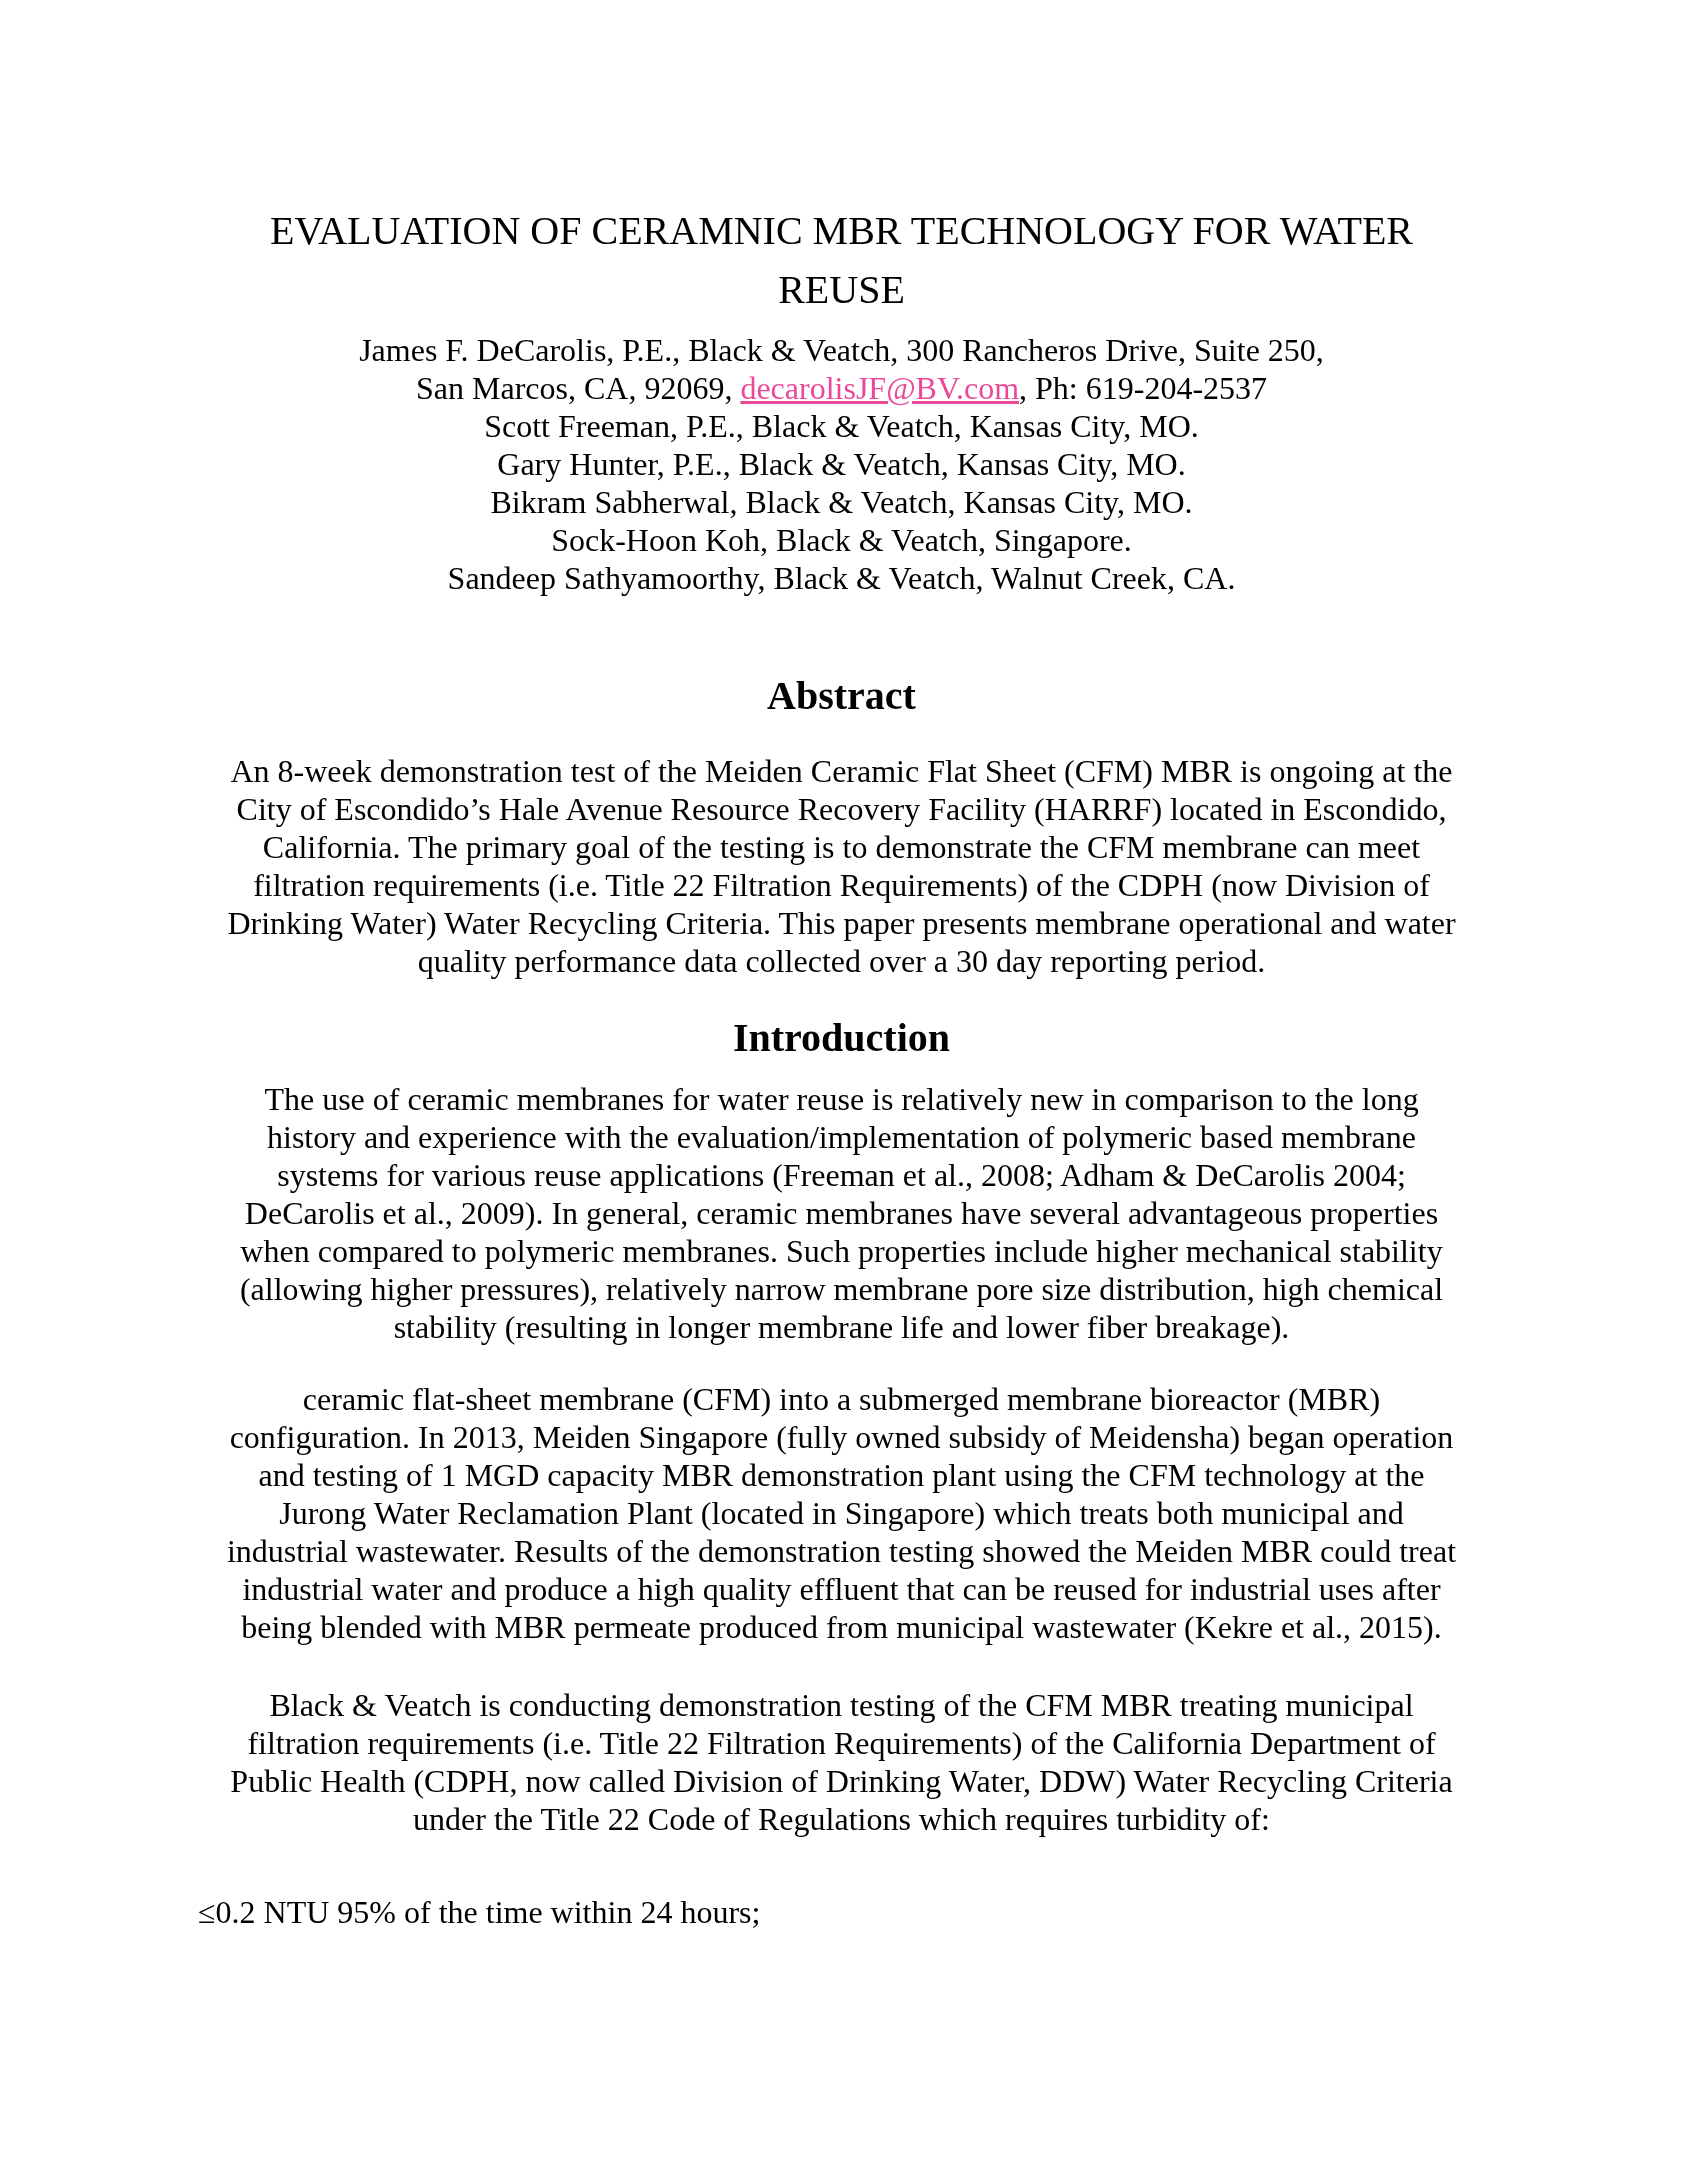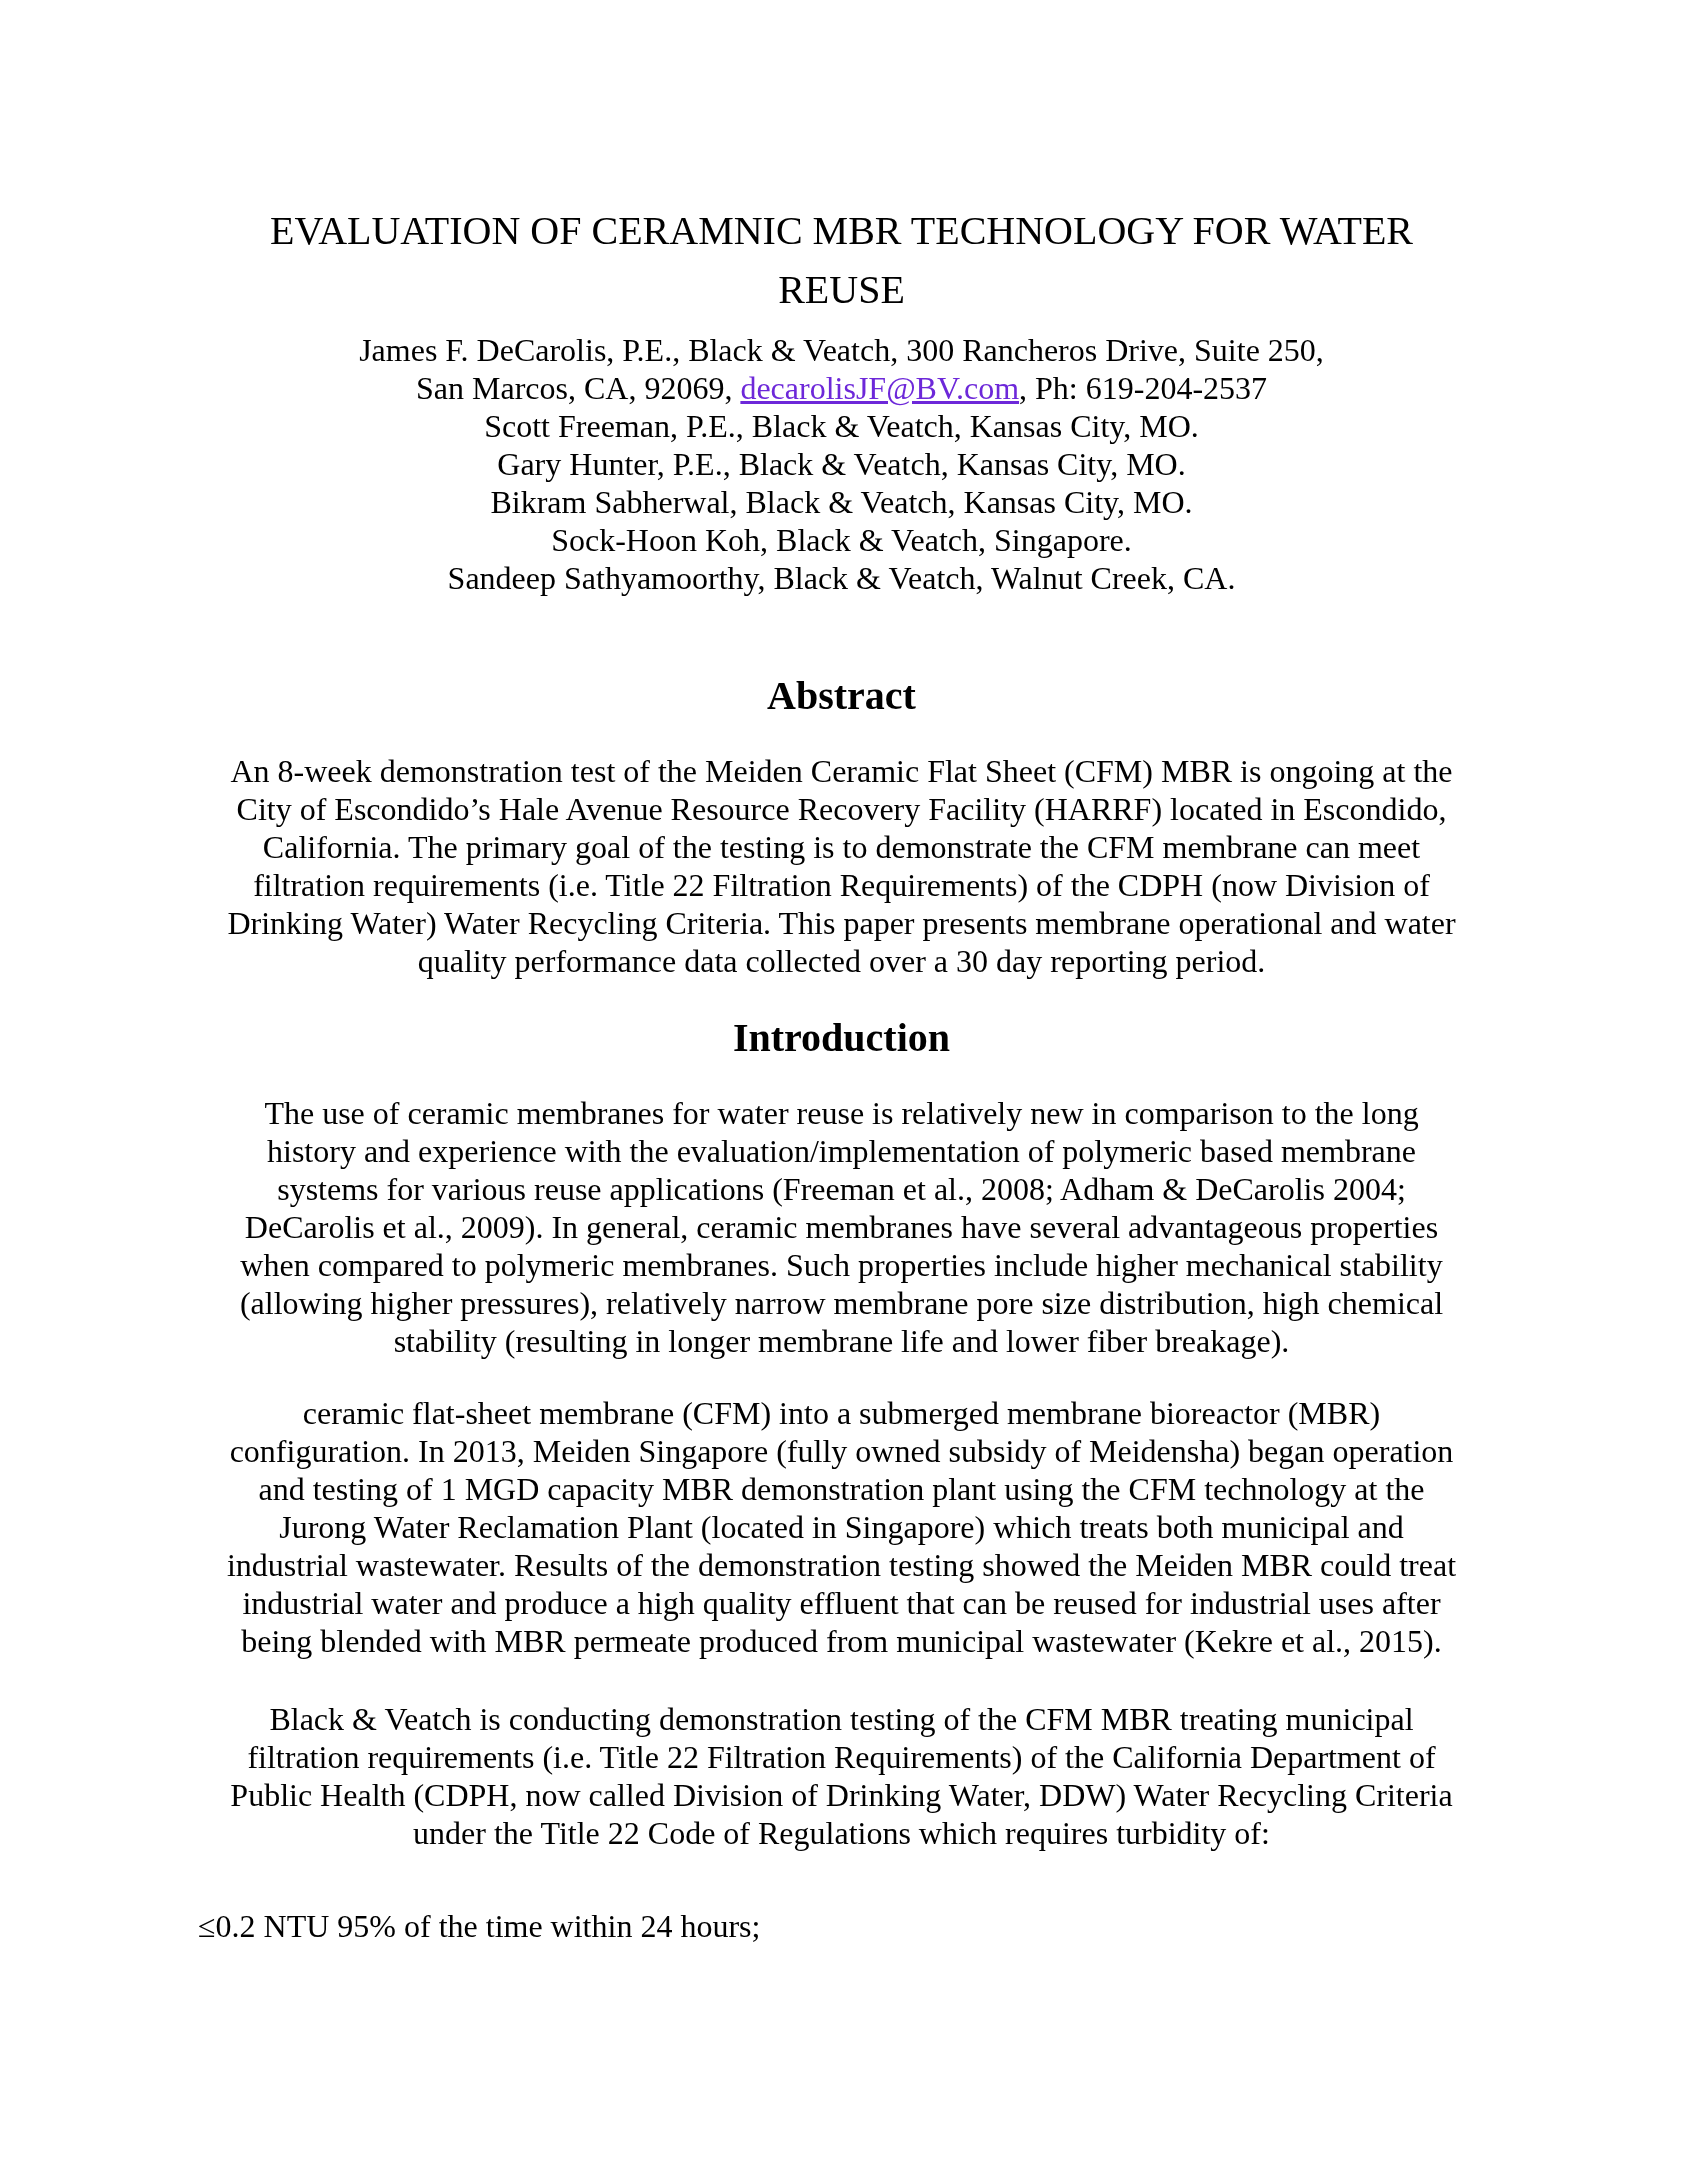--- a/index.html
+++ b/index.html
@@ -7,27 +7,27 @@
         font-family:"Liberation Serif",serif;color:#000000;overflow:hidden;}
   .content{padding:201px 198px 0 198px;}
   .title{font-size:40px;line-height:59px;text-align:center;}
   .line{white-space:nowrap;}
   .authors{margin-top:12px;font-size:32px;line-height:38px;text-align:center;}
   .heading{font-size:40px;line-height:40px;font-weight:bold;text-align:center;margin:0;}
   .h-abstract{margin-top:79px;}
   .h-intro{margin-top:38px;}
   .para{font-size:32px;line-height:38px;text-align:center;}
   .p-abstract{margin-top:36px;}
-  .p1{margin-top:36px;}
+  .p1{margin-top:22px;}
   .p2{margin-top:34px;}
   .p3{margin-top:40px;}
   .requirement{margin-top:55px;font-size:32px;line-height:38px;white-space:nowrap;}
   .pagenum{position:absolute;top:2010px;left:0;width:100%;text-align:center;
            font-size:30px;line-height:38px;}
-  a.email{color:#6d28d9;text-decoration:underline;cursor:pointer;}
+  a.email{color:#ec4899;text-decoration:underline;cursor:pointer;}
 </style>
 </head>
 <body>
 
 <div class="page">
   <div class="content">
 
     <div class="title">
         <div class="line">EVALUATION OF CERAMNIC MBR TECHNOLOGY FOR WATER</div>
         <div class="line">REUSE</div>

